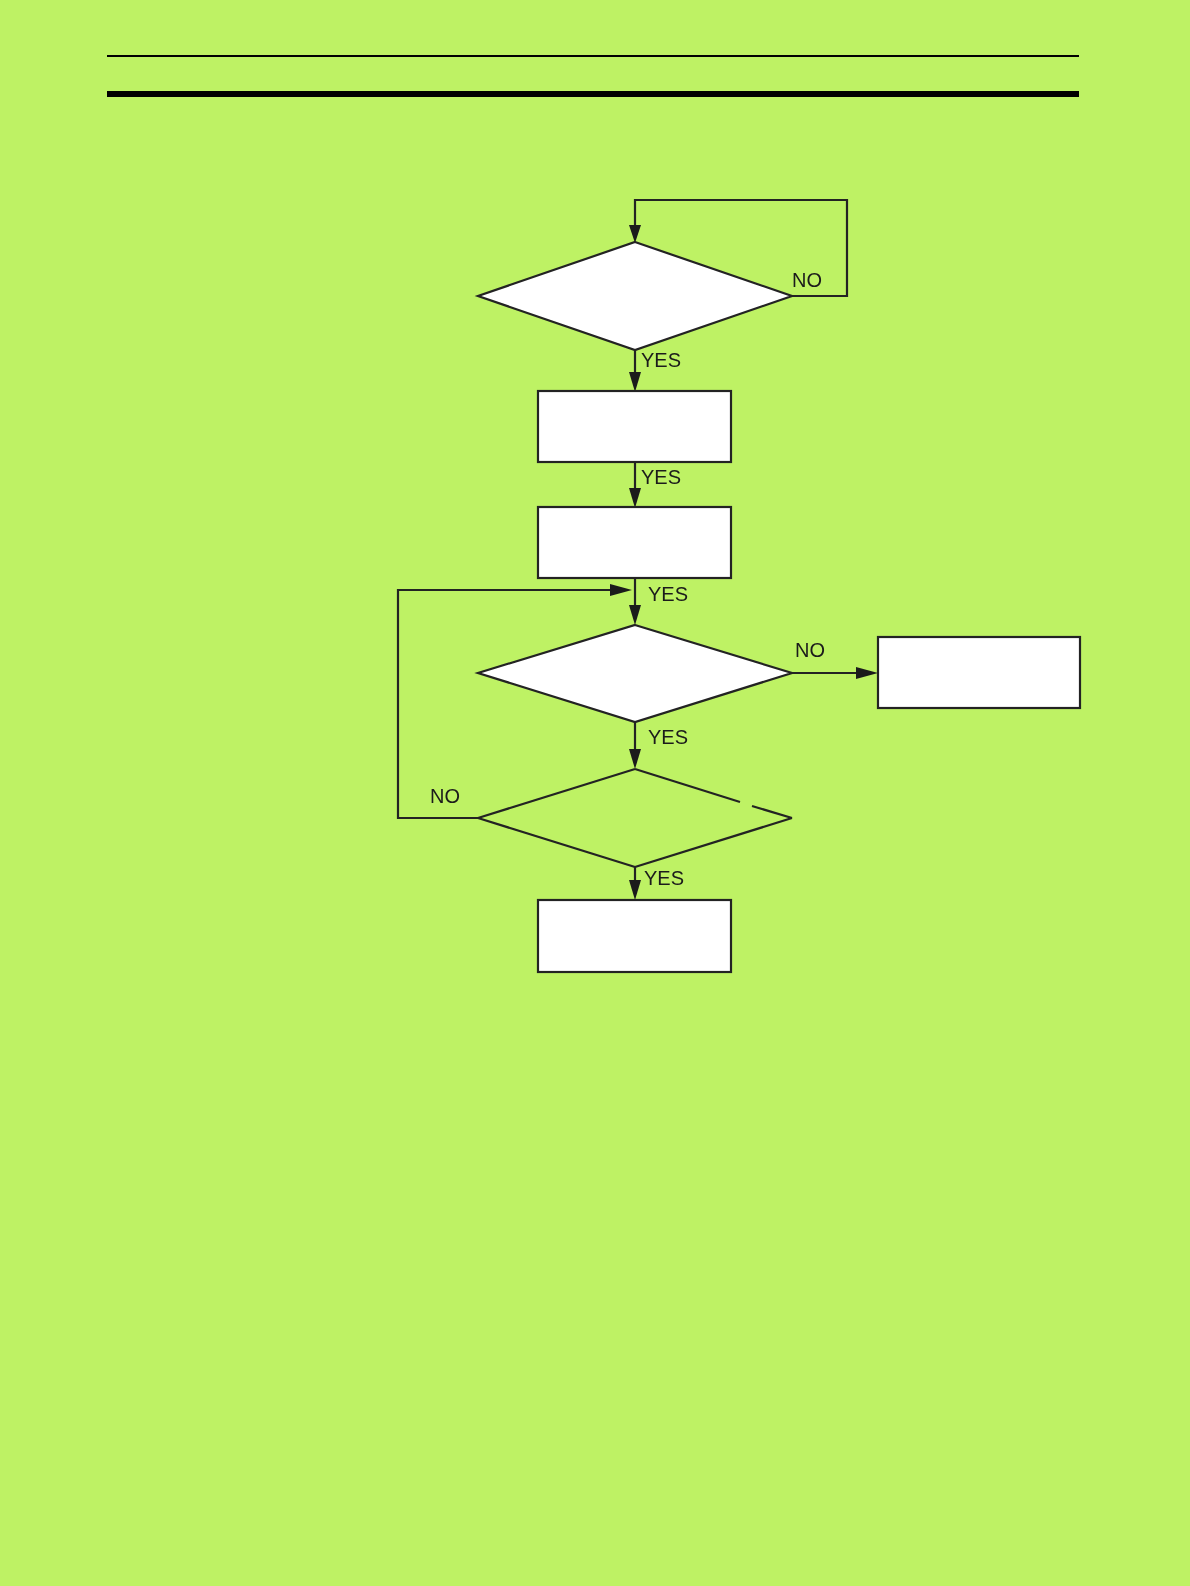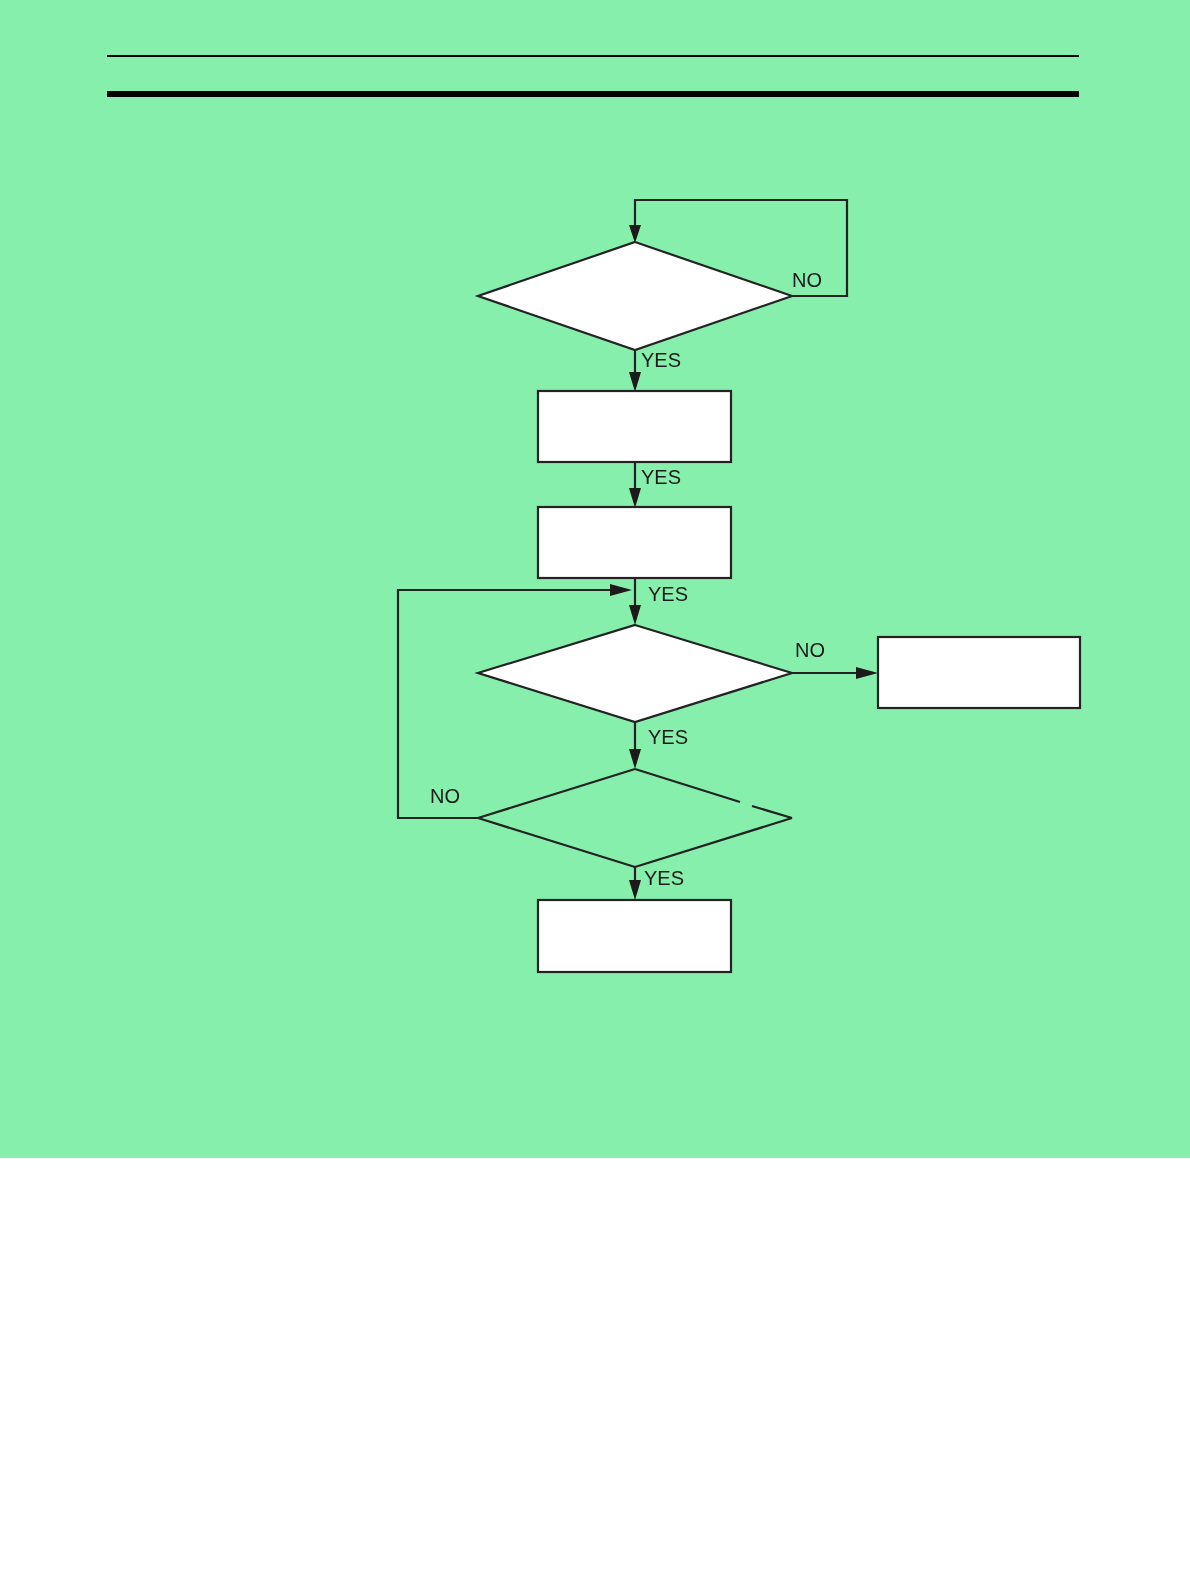--- a/index.html
+++ b/index.html
@@ -8,22 +8,22 @@
     padding: 0;
     background: #ffffff;
   }
   body {
     font-family: "Liberation Sans", sans-serif;
     -webkit-font-smoothing: antialiased;
   }
   #page {
     position: relative;
     width: 1190px;
-    height: 1158px;
-    background: #86efac;
+    height: 1586px;
+    background: #bef264;
     overflow: hidden;
   }
   
   .rule {
     position: absolute;
     background: #000000;
   }
   .rule-thin {
     left: 107px;
     top: 55px;

